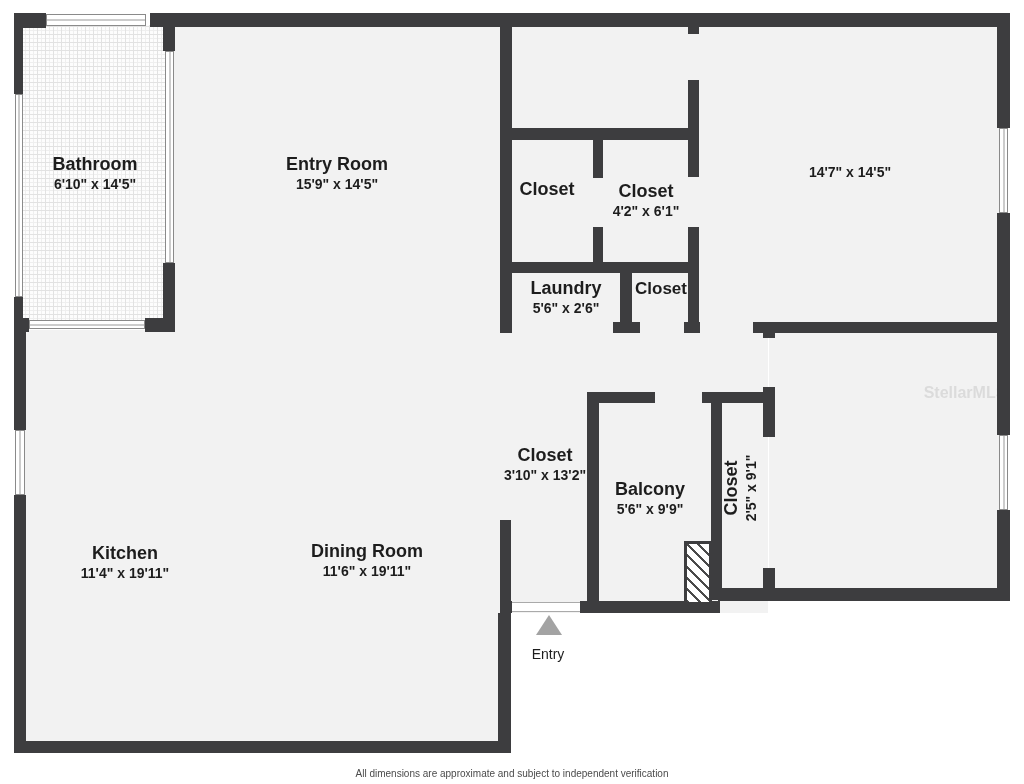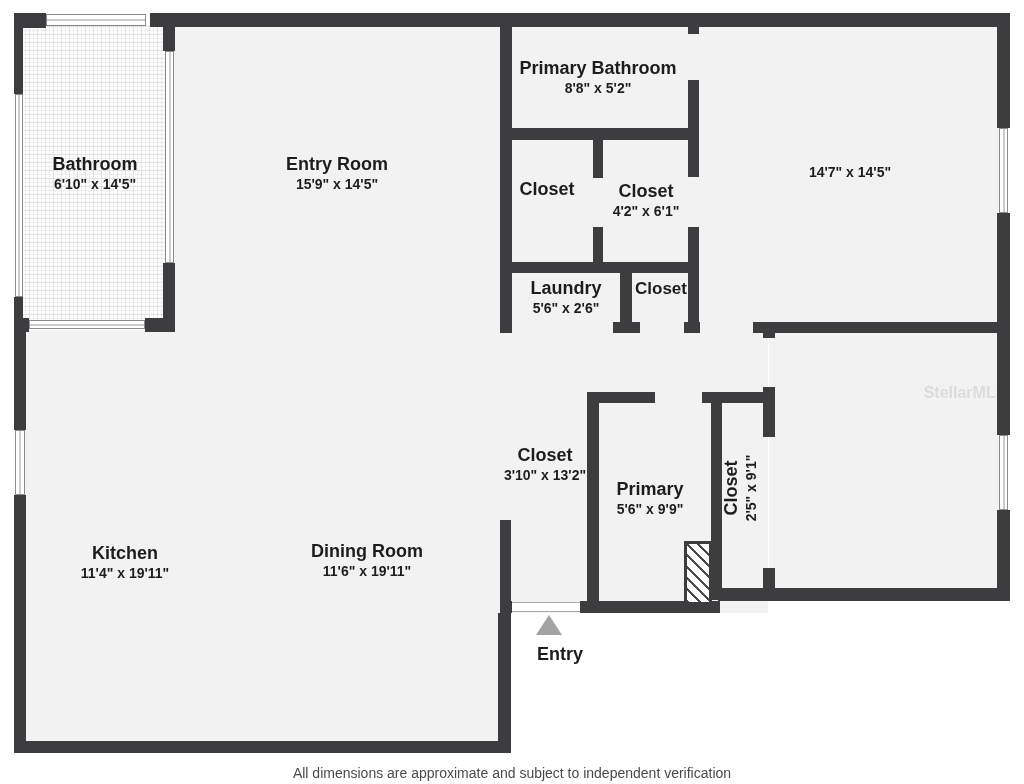--- a/index.html
+++ b/index.html
@@ -43,26 +43,26 @@
   .label.vert{transform:translate(-50%,-50%) rotate(-90deg);}
   .rname{font-size:18px;font-weight:700;}
   .rname.small{font-size:17px;}
   .rdims{font-size:14px;font-weight:700;}
   .entry-arrow{
     position:absolute;z-index:6;left:536px;top:615px;width:0;height:0;
     border-left:13px solid transparent;border-right:13px solid transparent;
     border-bottom:20px solid var(--entry_arrow);
   }
   .entry-label{
-    position:absolute;z-index:6;left:560px;top:654px;transform:translate(-50%,-50%);
-    font-size:18px;font-weight:700;color:var(--text);white-space:nowrap;
+    position:absolute;z-index:6;left:548px;top:654px;transform:translate(-50%,-50%);
+    font-size:14px;font-weight:400;color:var(--text);white-space:nowrap;
   }
   .footer{
     position:absolute;z-index:6;left:512px;top:773px;transform:translate(-50%,-50%);
-    font-size:14px;color:#4b4b4b;white-space:nowrap;
+    font-size:10px;color:#4b4b4b;white-space:nowrap;
   }
 </style>
 </head>
 <body>
 
 <div class="plan">
 
   <div class="floor" style="left:170px;top:18px;width:833px;height:315px"></div>
   <div class="floor" style="left:20px;top:330px;width:488px;height:418px"></div>
   <div class="floor" style="left:506px;top:330px;width:262px;height:283px"></div>
@@ -124,24 +124,20 @@
   <div class="hatch" style="left:684px;top:541px;width:28px;height:64px"></div>
 
   <div class="label" style="left:95px;top:173px">
     <div class="rname">Bathroom</div>
     <div class="rdims">6'10" x 14'5"</div>
   </div>
   <div class="label" style="left:337px;top:173px">
     <div class="rname">Entry Room</div>
     <div class="rdims">15'9" x 14'5"</div>
   </div>
-  <div class="label" style="left:598px;top:77px">
-    <div class="rname">Primary Bathroom</div>
-    <div class="rdims">8'8" x 5'2"</div>
-  </div>
   <div class="label" style="left:547px;top:190px">
     <div class="rname">Closet</div>
   </div>
   <div class="label" style="left:646px;top:200px">
     <div class="rname">Closet</div>
     <div class="rdims">4'2" x 6'1"</div>
   </div>
   <div class="label" style="left:850px;top:173px">
     <div class="rdims">14'7" x 14'5"</div>
   </div>
@@ -150,21 +146,21 @@
     <div class="rdims">5'6" x 2'6"</div>
   </div>
   <div class="label" style="left:661px;top:289px">
     <div class="rname small">Closet</div>
   </div>
   <div class="label" style="left:545px;top:464px">
     <div class="rname">Closet</div>
     <div class="rdims">3'10" x 13'2"</div>
   </div>
   <div class="label" style="left:650px;top:498px">
-    <div class="rname">Primary</div>
+    <div class="rname">Balcony</div>
     <div class="rdims">5'6" x 9'9"</div>
   </div>
   <div class="label vert" style="left:740px;top:488px">
     <div class="rname">Closet</div>
     <div class="rdims">2'5" x 9'1"</div>
   </div>
   <div class="label" style="left:125px;top:562px">
     <div class="rname">Kitchen</div>
     <div class="rdims">11'4" x 19'11"</div>
   </div>

